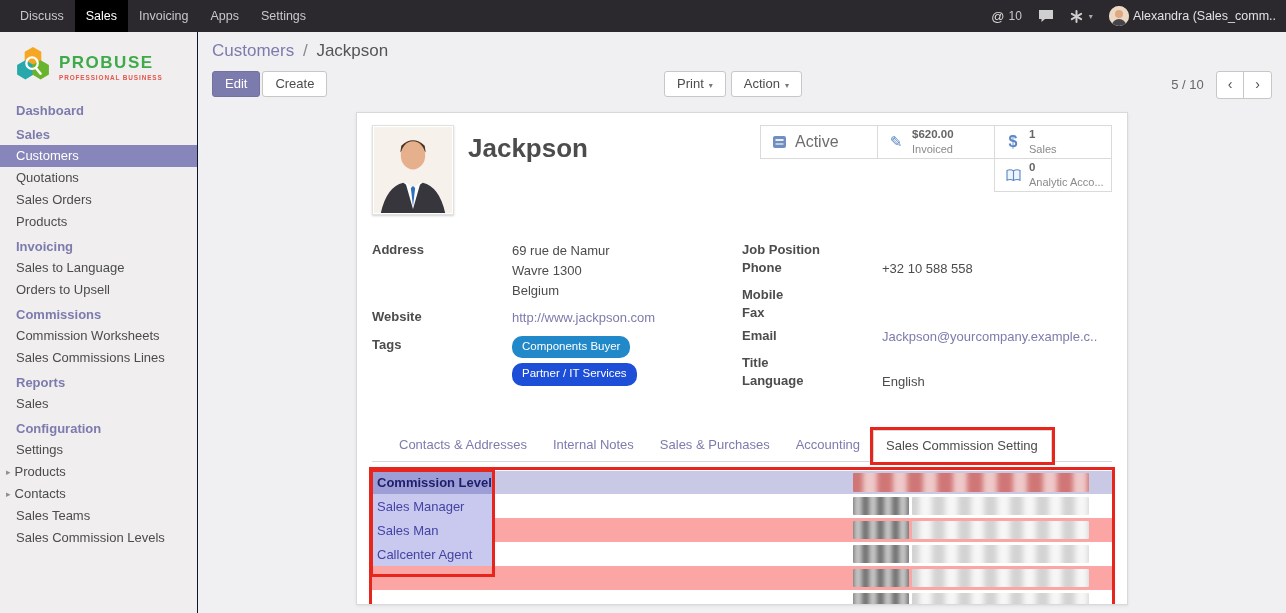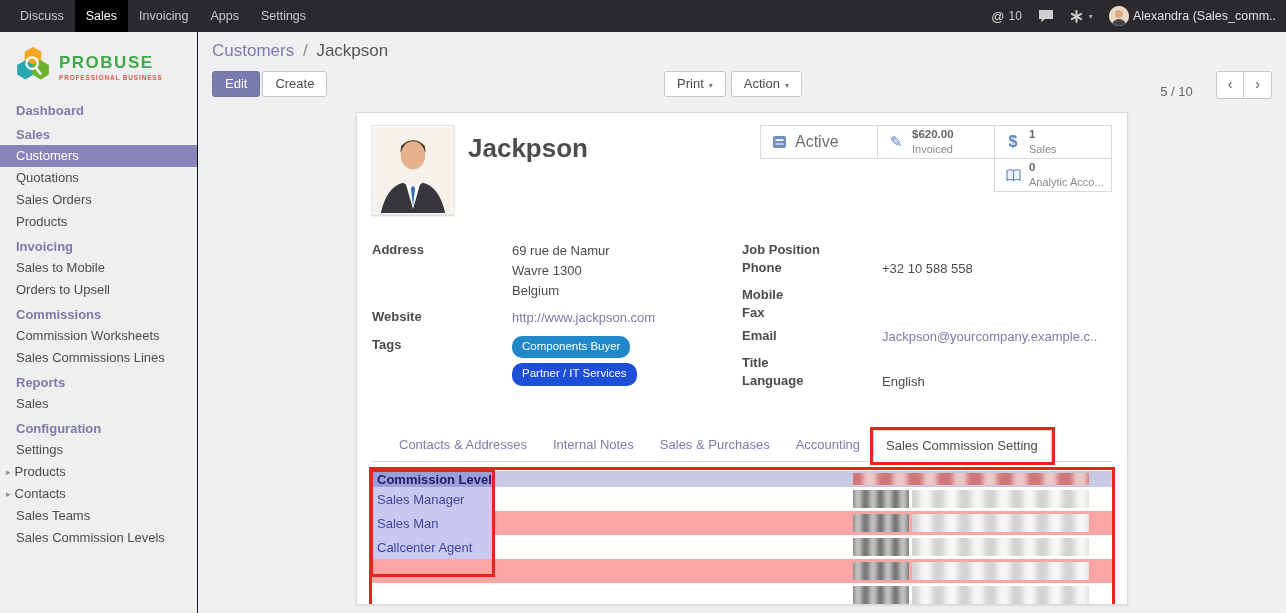--- a/index.html
+++ b/index.html
@@ -35,21 +35,21 @@
   .breadcrumb{font-size:17px;}
   .bc-link{color:#7c7bad;cursor:pointer;text-decoration:none;}
   .bc-sep{color:#8a8a8a;margin:0 4px;}
   .bc-cur{color:#555;}
   .cp-row{display:flex;align-items:flex-start;margin-top:10px;position:relative;height:28px;}
   .btn{font-family:inherit;font-size:13px;padding:4px 12px;background:#fff;border:1px solid #c7c7c7;border-radius:3px;color:#4c4c4c;cursor:pointer;line-height:1.25;}
   .btn-primary{background:#7c7bad;border-color:#73729f;color:#fff;}
   .cp-left{display:flex;gap:2px;}
   .cp-center{position:absolute;left:50%;transform:translateX(-58%);display:flex;gap:5px;}
   .caret2{font-size:8px;margin-left:5px;color:#777;}
-  .cp-right{margin-left:auto;display:flex;align-items:flex-end;gap:23px;padding-right:4px;}
+  .cp-right{margin-left:auto;display:flex;align-items:center;gap:12px;padding-right:4px;}
   .pager-val{font-size:13px;color:#666;}
   .btn-group{display:inline-flex;}
   .btn-group .btn{border-radius:0;margin-left:-1px;padding:4px 11px;font-size:14px;}
   .btn-group .btn:first-child{border-radius:3px 0 0 3px;margin-left:0;}
   .btn-group .btn:last-child{border-radius:0 3px 3px 0;}
 
   
   .sheet-outer{flex:1;padding:13px 0 8px;min-height:0;}
   .sheet{width:772px;height:100%;margin:0 auto;background:#fff;border:1px solid #d9d9d9;box-shadow:0 1px 3px rgba(0,0,0,.08);padding:12px 15px 0;position:relative;overflow:hidden;box-sizing:border-box;}
   .sheet-head{display:flex;align-items:flex-start;}
@@ -79,21 +79,21 @@
   .tag-purple{background:#1d4ed8;}
 
   
   .notebook{display:flex;margin-top:36px;border-bottom:1px solid #d8d8d8;padding-left:14px;position:relative;}
   .tab{padding:7px 13px 8px;color:#7c7bad;cursor:pointer;text-decoration:none;font-size:13px;white-space:nowrap;}
   .tab.active{color:#4c4c4c;background:#fff;border:1px solid #d8d8d8;border-bottom:1px solid #fff;margin-bottom:-1px;outline:3px solid #e8251d;z-index:2;padding-left:12px;}
 
   
   .tablezone{margin-top:9px;position:relative;font-size:13px;}
   .trow{display:flex;align-items:stretch;height:24px;position:relative;}
-  .trow.thead{height:16px;background:#c9c9e6;}
+  .trow.thead{height:23px;background:#c9c9e6;}
   .tlabel{flex:0 0 120px;display:flex;align-items:center;padding-left:5px;box-sizing:border-box;}
   .thead .tlabel{background:#9e9ed6;color:#1d1d6b;font-weight:bold;}
   .r-w{background:#fff;}
   .r-s{background:#fca5a5;}
   .cell-level{background:#c9c9ef;color:#4343a4;}
 
   
   .redact{position:absolute;top:3px;bottom:3px;overflow:hidden;border-radius:1px;}
   .redact i{position:absolute;top:-6px;bottom:-6px;left:-6px;right:-6px;filter:blur(2.5px);display:block;}
   .rd-pink{left:481px;width:236px;top:2px;bottom:2px;}
@@ -172,21 +172,21 @@
       </div>
 
       <div class="sheading">Dashboard</div>
       <div class="sheading">Sales</div>
       <div class="sitem active">Customers</div>
       <div class="sitem">Quotations</div>
       <div class="sitem">Sales Orders</div>
       <div class="sitem">Products</div>
 
       <div class="sheading">Invoicing</div>
-      <div class="sitem">Sales to Mobile</div>
+      <div class="sitem">Sales to Language</div>
       <div class="sitem">Orders to Upsell</div>
 
       <div class="sheading">Commissions</div>
       <div class="sitem">Commission Worksheets</div>
       <div class="sitem">Sales Commissions Lines</div>
 
       <div class="sheading">Reports</div>
       <div class="sitem">Sales</div>
 
       <div class="sheading">Configuration</div>

